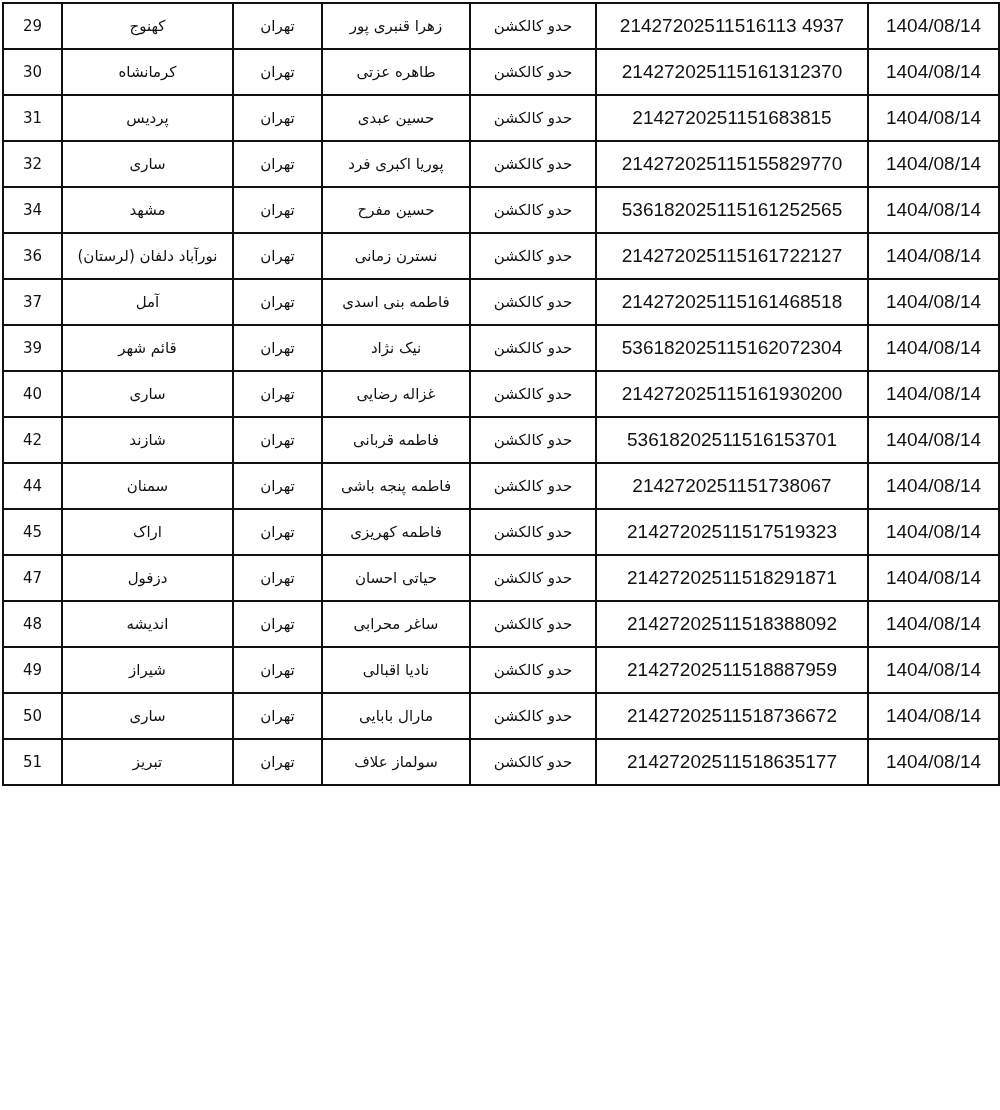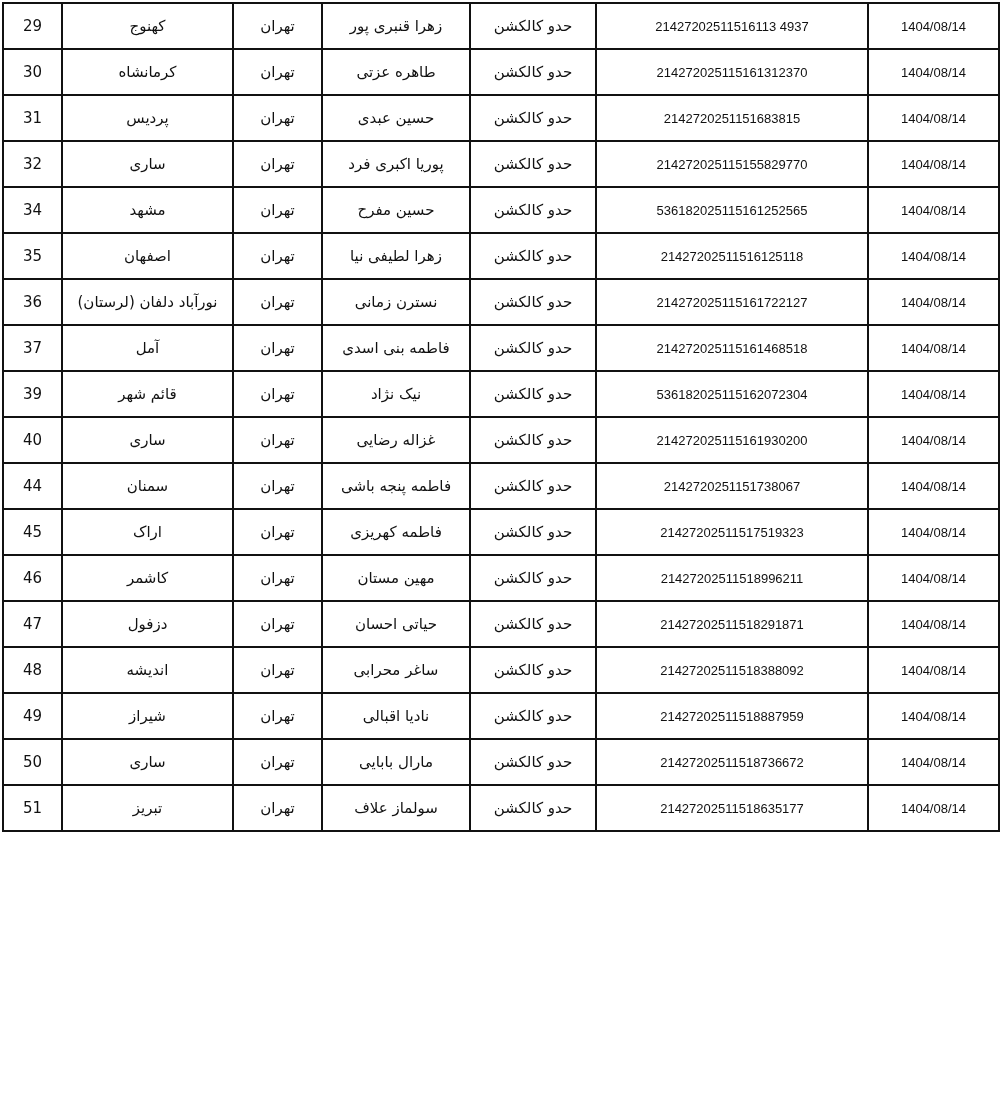--- a/index.html
+++ b/index.html
@@ -16,21 +16,21 @@
     height: 44px;
     padding: 0;
     text-align: center;
     vertical-align: middle;
     color: #111;
     white-space: nowrap;
     overflow: hidden;
   }
   td.num { font-family: "DejaVu Sans", sans-serif; font-size: 15px; }
   td.fa  { font-family: "DejaVu Sans", sans-serif; font-size: 15px; direction: rtl; }
-  td.code, td.date { font-family: "Liberation Sans", sans-serif; font-size: 13px; }
+  td.code, td.date { font-family: "Liberation Sans", sans-serif; font-size: 19px; }
   col.c-idx  { width: 59px; }
   col.c-city { width: 171px; }
   col.c-org  { width: 89px; }
   col.c-name { width: 148px; }
   col.c-shop { width: 126px; }
   col.c-code { width: 272px; }
   col.c-date { width: 131px; }
 </style>
 </head>
 <body>
@@ -90,29 +90,20 @@
   <tr>
     <td class="num">34</td>
     <td class="fa">مشهد</td>
     <td class="fa">تهران</td>
     <td class="fa">حسین مفرح</td>
     <td class="fa">حدو کالکشن</td>
     <td class="code">536182025115161252565</td>
     <td class="date">1404/08/14</td>
   </tr>
 
-  <tr>
-    <td class="num">35</td>
-    <td class="fa">اصفهان</td>
-    <td class="fa">تهران</td>
-    <td class="fa">زهرا لطیفی نیا</td>
-    <td class="fa">حدو کالکشن</td>
-    <td class="code">21427202511516125118</td>
-    <td class="date">1404/08/14</td>
-  </tr>
 
   <tr>
     <td class="num">36</td>
     <td class="fa">نورآباد دلفان (لرستان)</td>
     <td class="fa">تهران</td>
     <td class="fa">نسترن زمانی</td>
     <td class="fa">حدو کالکشن</td>
     <td class="code">214272025115161722127</td>
     <td class="date">1404/08/14</td>
   </tr>
@@ -142,20 +133,29 @@
     <td class="num">40</td>
     <td class="fa">ساری</td>
     <td class="fa">تهران</td>
     <td class="fa">غزاله رضایی</td>
     <td class="fa">حدو کالکشن</td>
     <td class="code">214272025115161930200</td>
     <td class="date">1404/08/14</td>
   </tr>
 
 
+  <tr>
+    <td class="num">42</td>
+    <td class="fa">شازند</td>
+    <td class="fa">تهران</td>
+    <td class="fa">فاطمه  قربانی</td>
+    <td class="fa">حدو کالکشن</td>
+    <td class="code">53618202511516153701</td>
+    <td class="date">1404/08/14</td>
+  </tr>
 
 
   <tr>
     <td class="num">44</td>
     <td class="fa">سمنان</td>
     <td class="fa">تهران</td>
     <td class="fa">فاطمه پنجه باشی</td>
     <td class="fa">حدو کالکشن</td>
     <td class="code">2142720251151738067</td>
     <td class="date">1404/08/14</td>
@@ -164,29 +164,20 @@
   <tr>
     <td class="num">45</td>
     <td class="fa">اراک</td>
     <td class="fa">تهران</td>
     <td class="fa">فاطمه  کهریزی</td>
     <td class="fa">حدو کالکشن</td>
     <td class="code">21427202511517519323</td>
     <td class="date">1404/08/14</td>
   </tr>
 
-  <tr>
-    <td class="num">46</td>
-    <td class="fa">کاشمر</td>
-    <td class="fa">تهران</td>
-    <td class="fa">مهین  مستان</td>
-    <td class="fa">حدو کالکشن</td>
-    <td class="code">21427202511518996211</td>
-    <td class="date">1404/08/14</td>
-  </tr>
 
   <tr>
     <td class="num">47</td>
     <td class="fa">دزفول</td>
     <td class="fa">تهران</td>
     <td class="fa">حیاتی احسان</td>
     <td class="fa">حدو کالکشن</td>
     <td class="code">21427202511518291871</td>
     <td class="date">1404/08/14</td>
   </tr>

